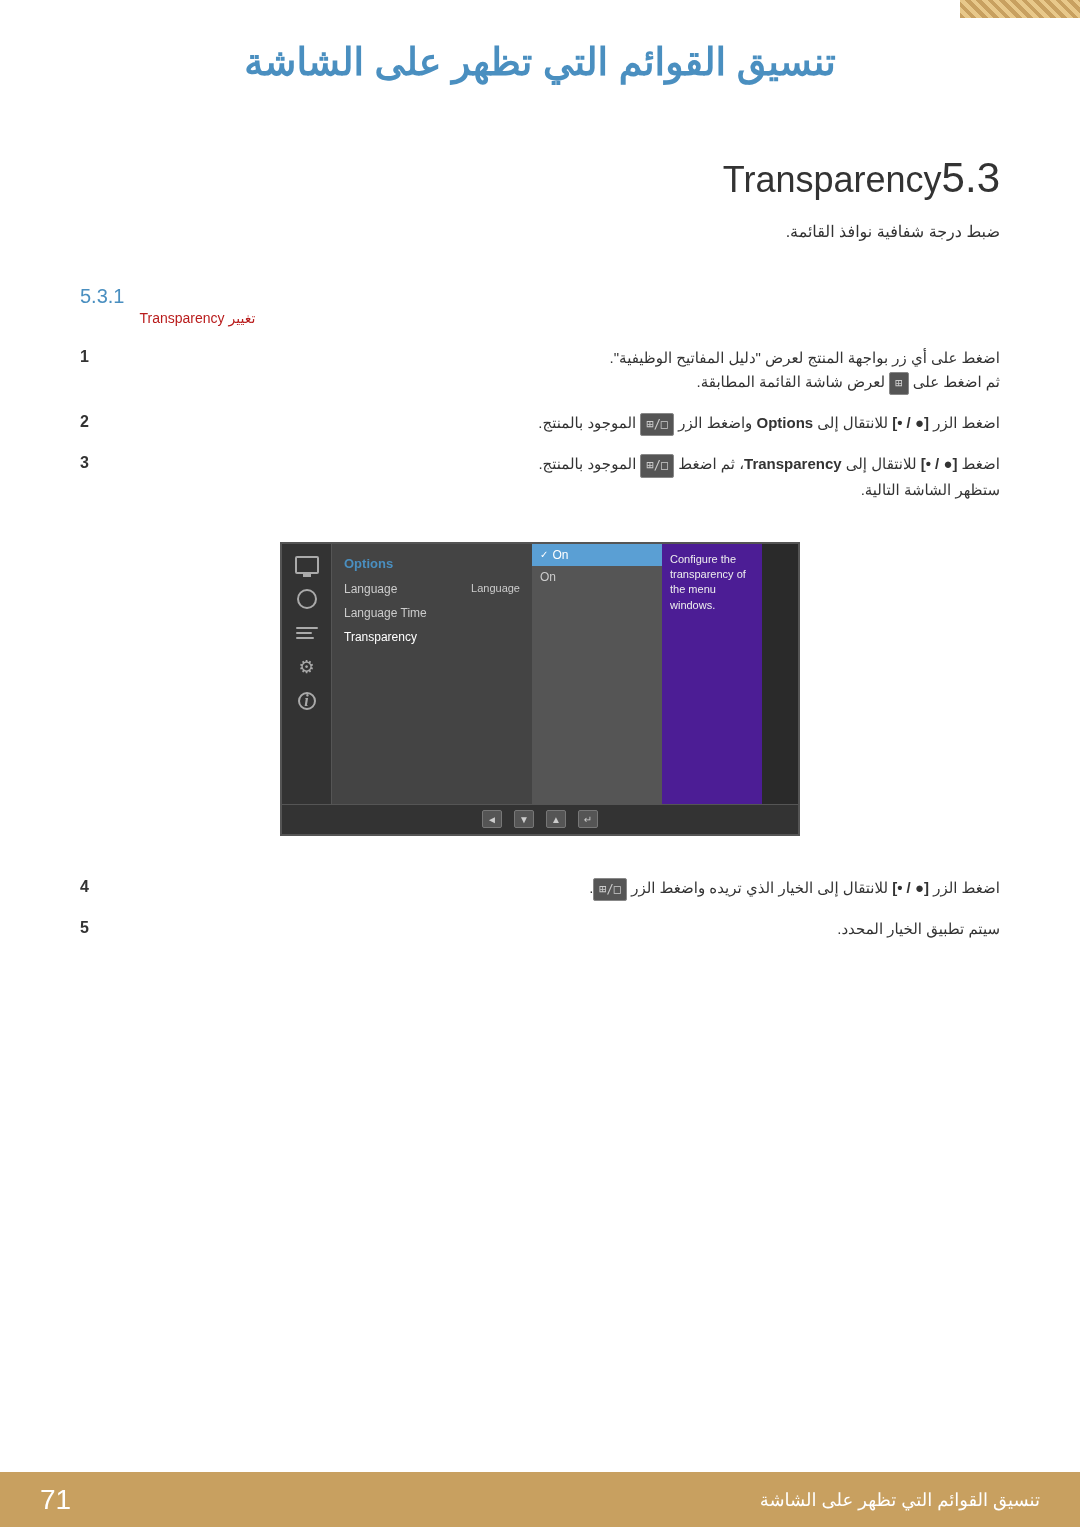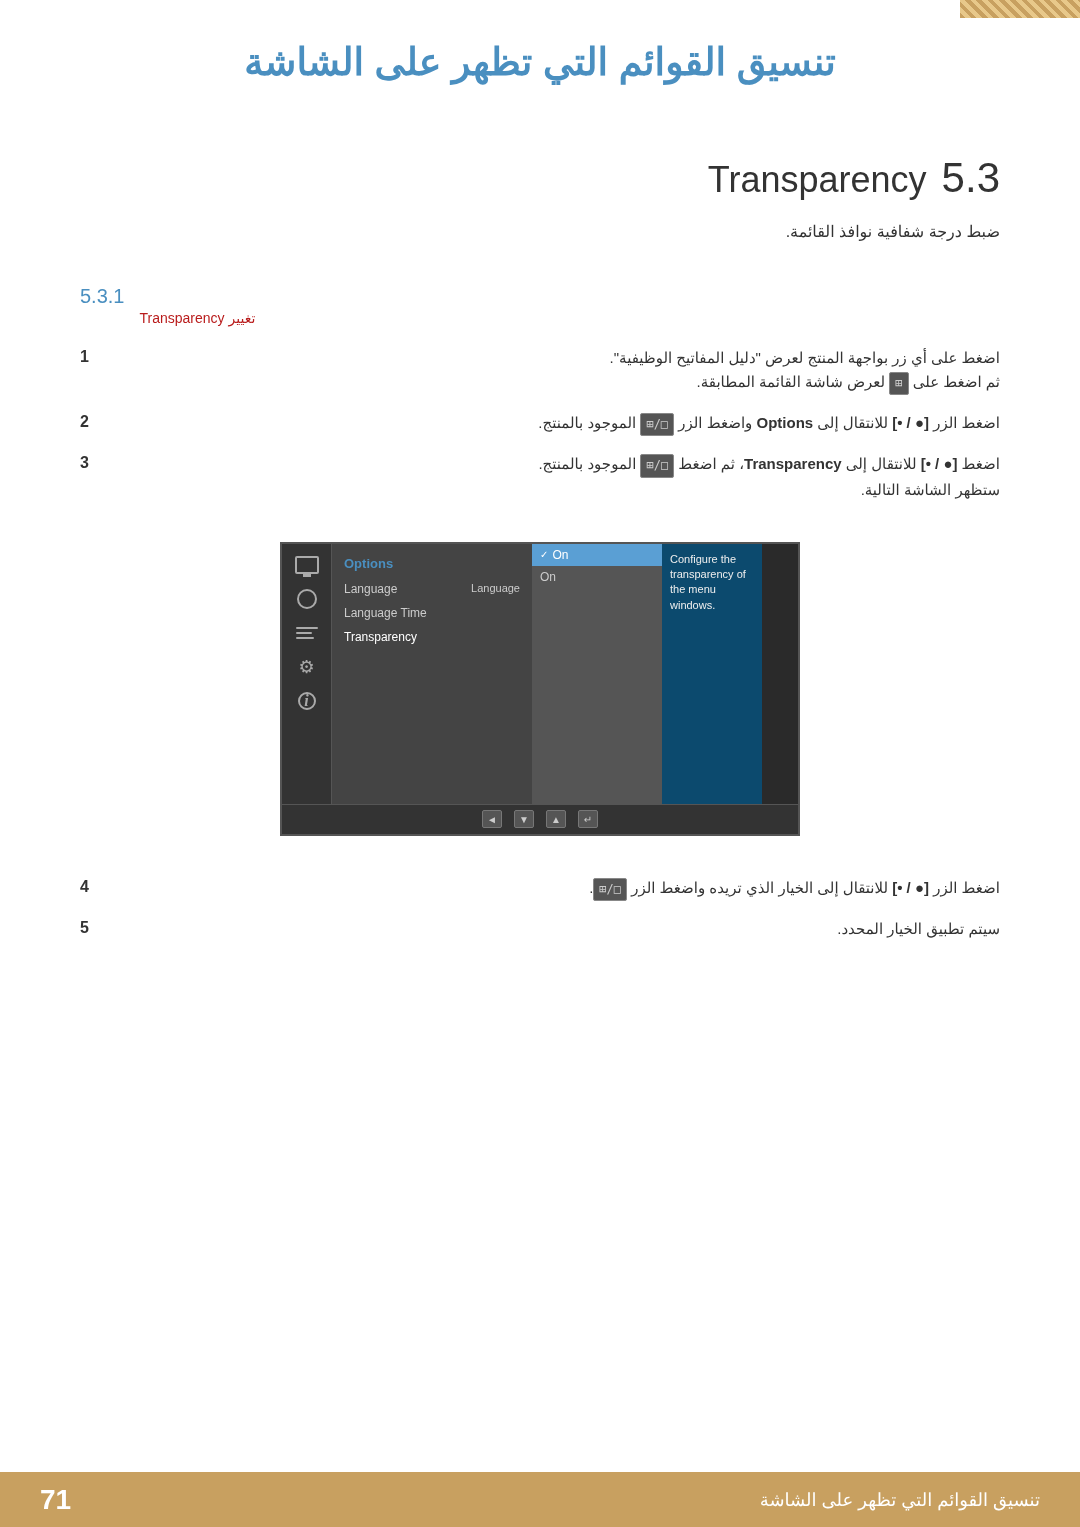--- a/index.html
+++ b/index.html
@@ -56,21 +56,20 @@
       justify-content: flex-start;
       margin-bottom: 20px;
       margin-top: 30px;
       direction: ltr;
     }
 
     .section-number {
       font-size: 42px;
       color: #333;
       font-weight: normal;
-      margin-left: 15px;
     }
 
     .section-title {
       font-size: 36px;
       color: #333;
       font-weight: normal;
     }
 
     
     .description-text {
@@ -297,21 +296,21 @@
       gap: 4px;
     }
 
     .checkmark {
       font-size: 10px;
       color: #fff;
     }
 
     
     .tooltip-box {
-      background: #0c4a6e;
+      background: #4c1d95;
       color: #eee;
       font-size: 11px;
       padding: 8px;
       width: 100px;
       line-height: 1.4;
     }
 
     
     .demo-nav-bar {
       background: #333;
@@ -354,21 +353,21 @@
 
     .footer-title {
       color: #fff;
       font-size: 18px;
       font-family: 'Tahoma', Arial, sans-serif;
     }
 
     .footer-page-number {
       color: #fff;
       font-size: 28px;
-      font-weight: bold;
+      font-weight: normal;
       direction: ltr;
     }
 
     
     .bold { font-weight: bold; }
 
     .inline-btn {
       display: inline-block;
       background: #555;
       color: #ccc;

